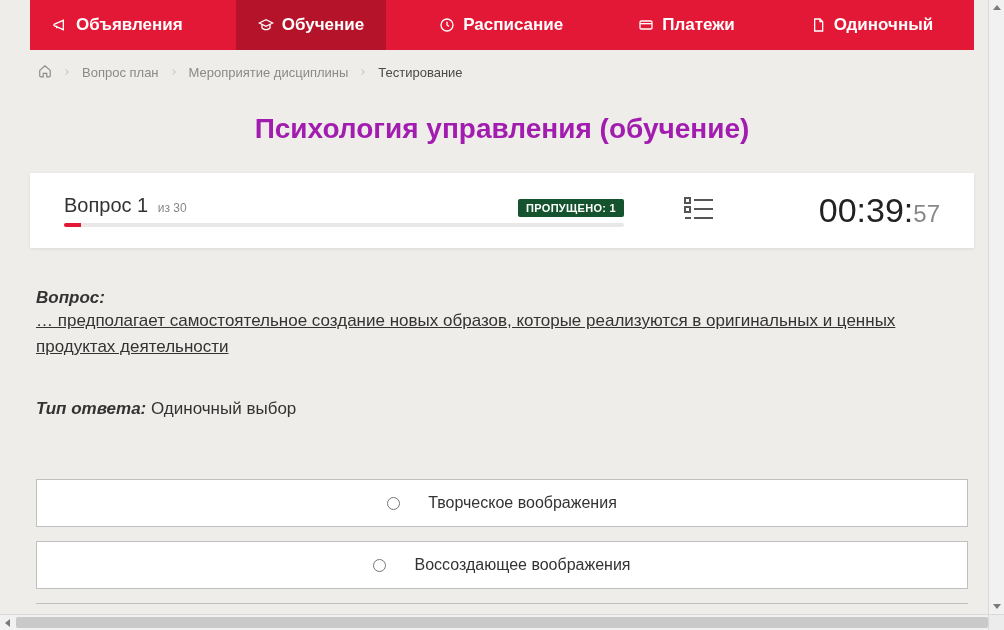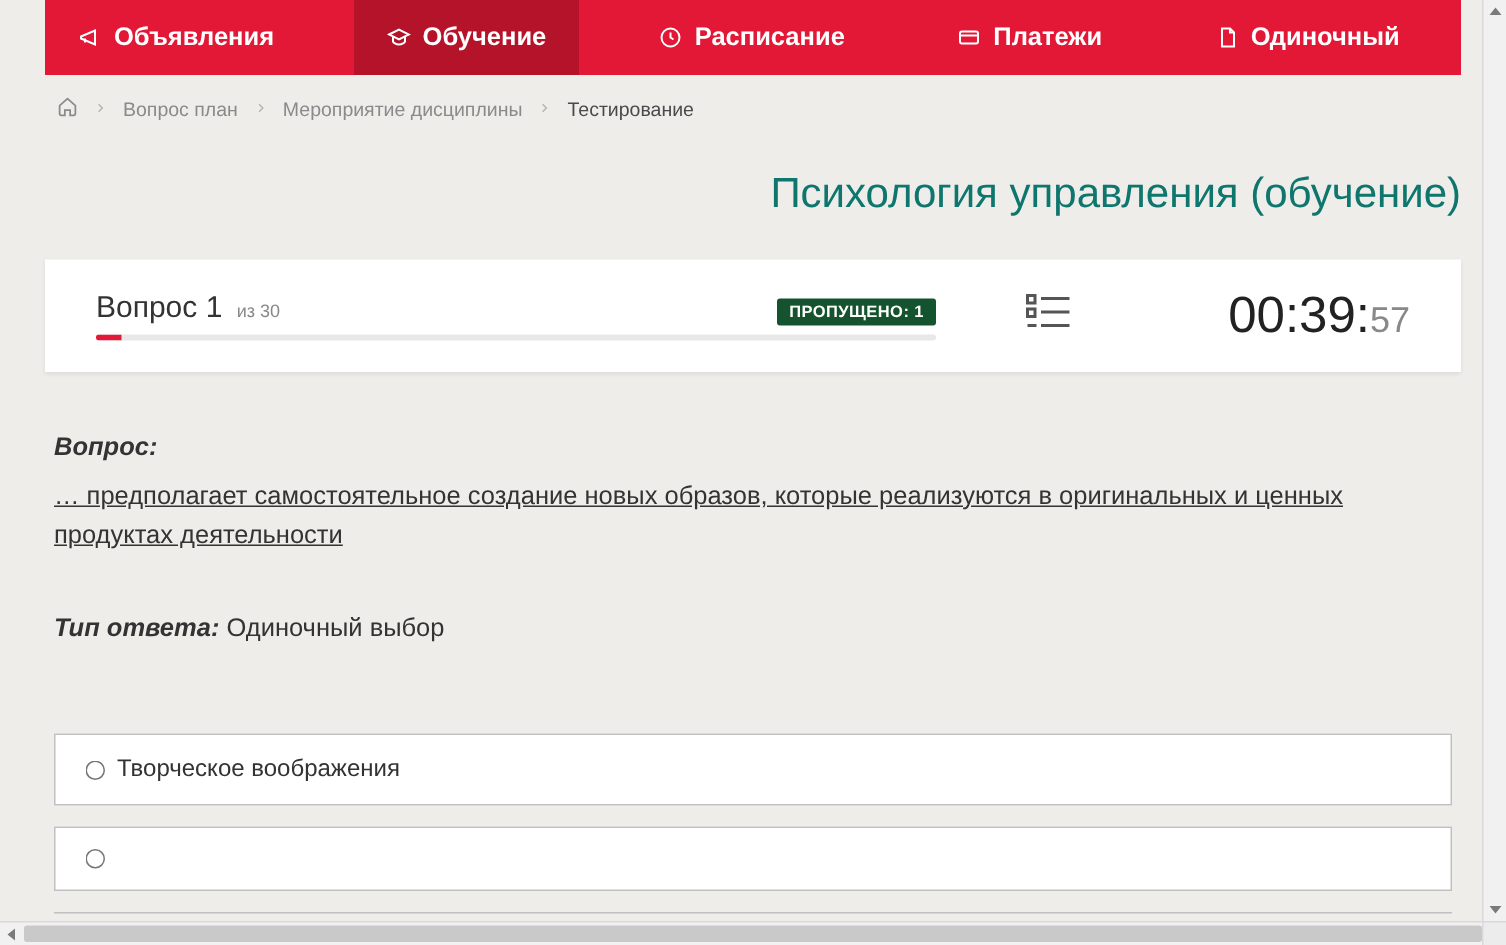--- a/index.html
+++ b/index.html
@@ -67,24 +67,24 @@
       text-decoration: none;
       cursor: pointer;
     }
     .breadcrumb .current {
       color: #4a4a4a;
     }
     .bc-sep svg { width: 10px; height: 10px; }
     .bc-home svg { width: 14px; height: 14px; }
 
     .page-title {
-      text-align: right;
-      color: #0f766e;
+      text-align: center;
+      color: #a21caf;
       font-size: 28px;
-      font-weight: 400;
+      font-weight: 700;
       margin: 18px 0 28px;
     }
 
     .status-card {
       background: #fff;
       box-shadow: 0 1px 3px rgba(0,0,0,0.08);
       display: flex;
       align-items: center;
       padding: 18px 34px;
       margin-bottom: 40px;
@@ -150,21 +150,20 @@
       font-size: 24px;
       color: #888;
     }
 
     .q-section { padding: 0 6px; }
     .q-heading {
       font-size: 17px;
       font-style: italic;
       font-weight: 700;
       color: #333;
-      margin-bottom: 10px;
     }
     .q-text {
       font-size: 17px;
       color: #333;
       line-height: 1.5;
       margin-bottom: 40px;
       text-decoration: underline;
     }
     .a-type-line {
       font-size: 17px;
@@ -176,22 +175,23 @@
       font-weight: 700;
     }
 
     .answer-option {
       border: 1px solid #c0c0c0;
       background: #fff;
       margin: 0 6px 14px 6px;
       padding: 14px 20px;
       display: flex;
       align-items: center;
-      gap: 8px;
+      gap: 28px;
       cursor: pointer;
+      justify-content: center;
     }
     .answer-option input[type="radio"] {
       width: 13px;
       height: 13px;
       cursor: pointer;
     }
     .answer-option span {
       font-size: 16px;
       color: #333;
     }
@@ -371,20 +371,21 @@
         <span>Одиночный выбор</span>
       </div>
     </div>
 
     <label class="answer-option">
       <input type="radio" name="ans" style="">
       <span>Творческое воображения</span>
     </label>
     <label class="answer-option">
       <input type="radio" name="ans" style="">
+      <span>Воссоздающее воображения</span>
     </label>
     <div style="border-top:1px solid #c0c0c0; margin:0 6px;"></div>
 
   </div>
 </div>
 
 <div class="sb-v">
   <div class="sb-v-arrow">
     <svg width="10" height="10" viewBox="0 0 10 10">
         <path d="M5 2l4 5H1z" fill="#7a7a7a"></path>

